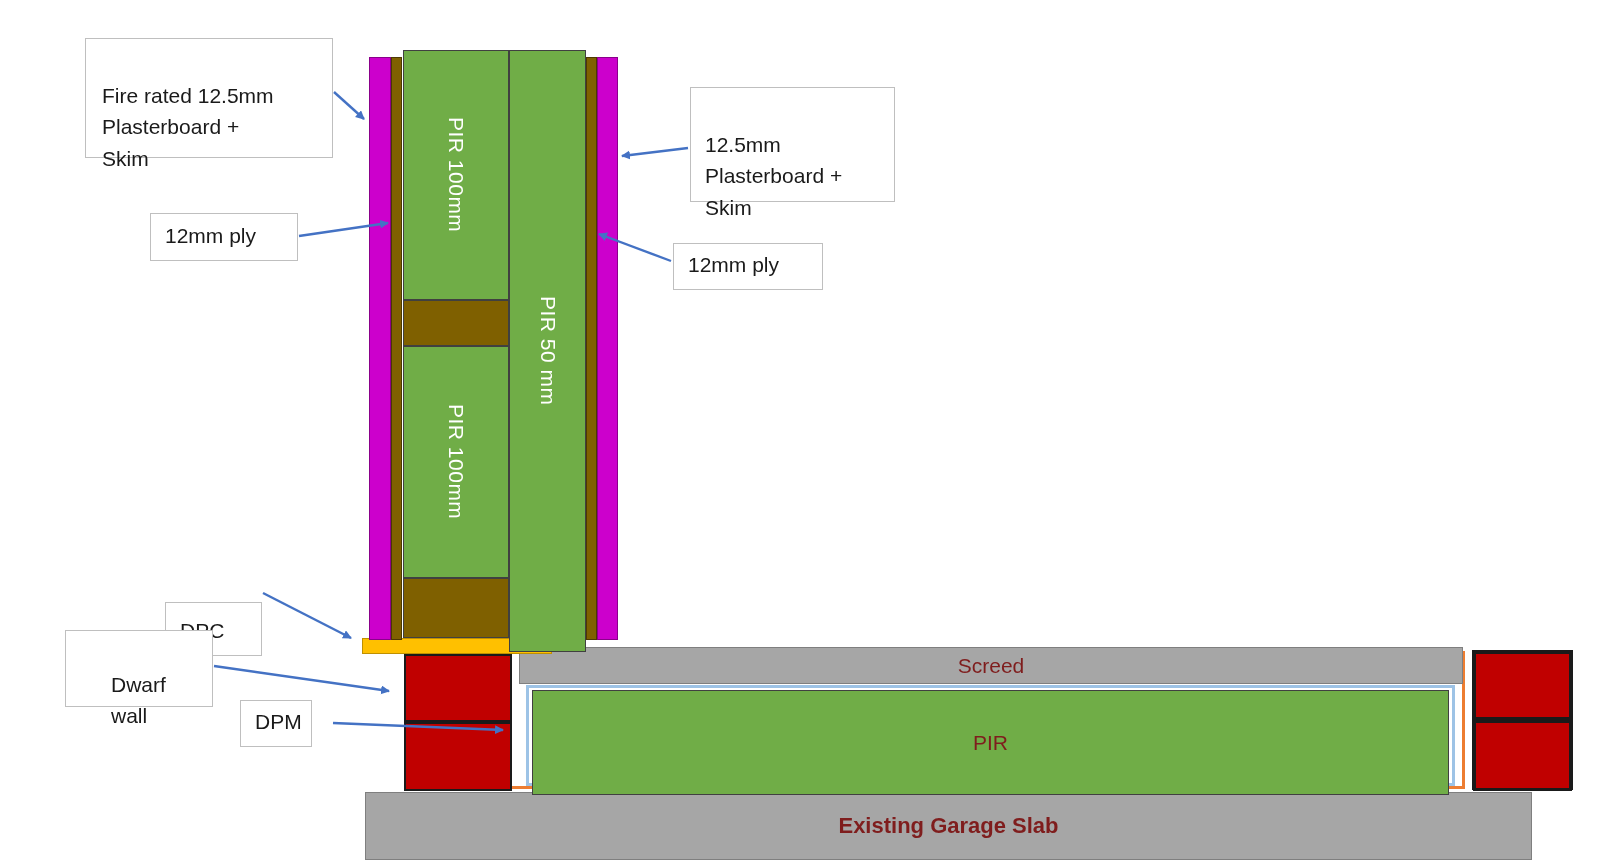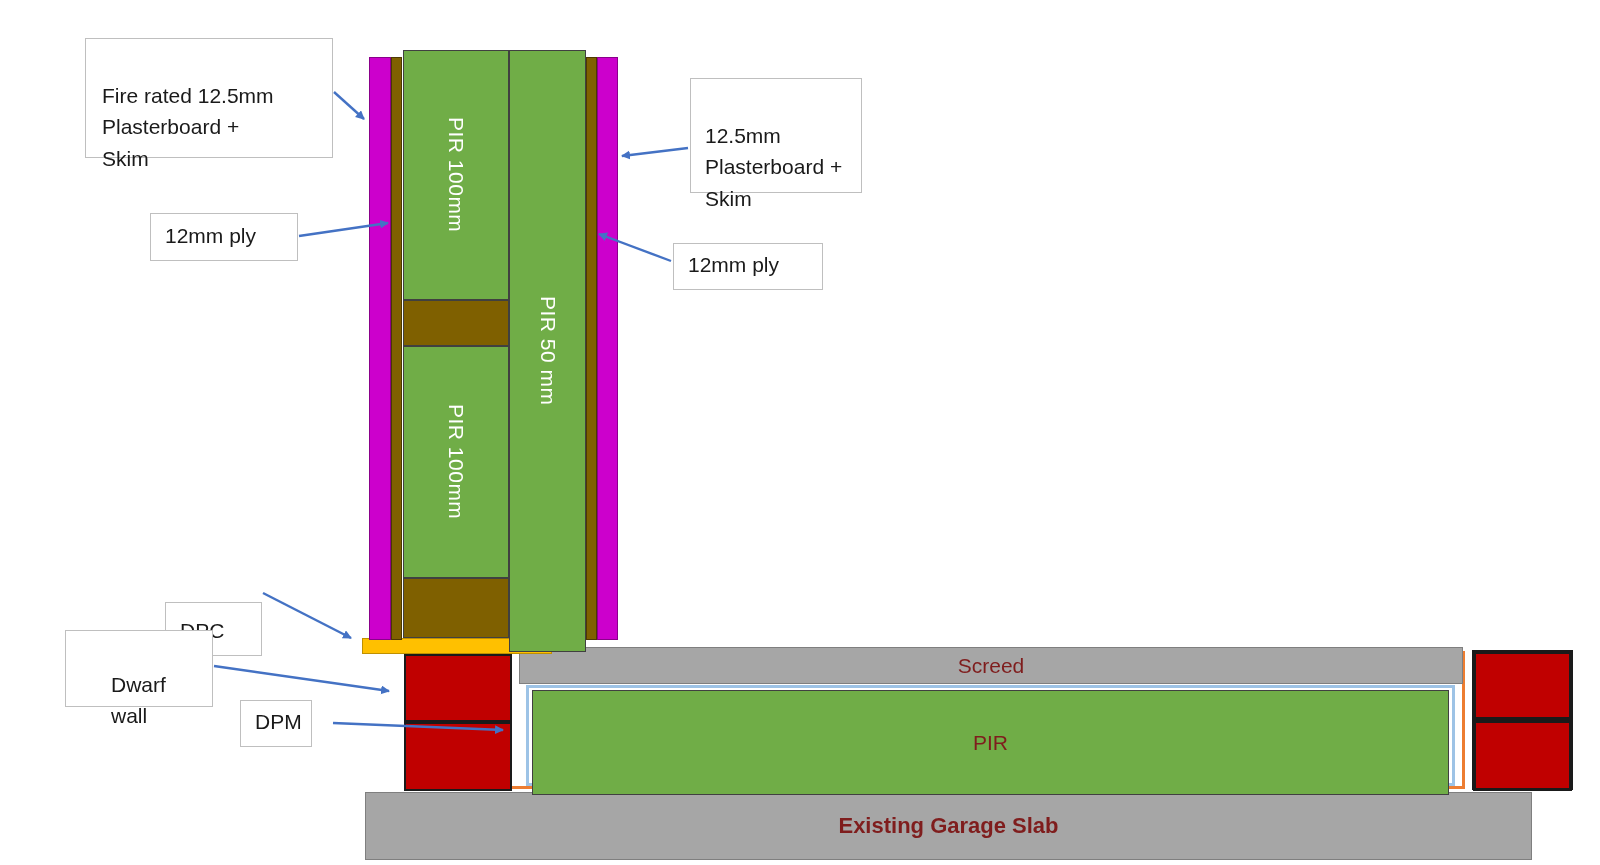--- a/index.html
+++ b/index.html
@@ -129,21 +129,21 @@
   <div class="callout" style="left:85px; top:38px; width:248px; height:120px;padding-left:16px;">
     <span>Fire rated 12.5mm
 Plasterboard +
 Skim</span>
   </div>
 
   <div class="callout vcenter" style="left:150px; top:213px; width:148px; height:48px;">
     <span>12mm ply</span>
   </div>
 
-  <div class="callout" style="left:690px; top:78px; width:172px; height:115px;">
+  <div class="callout" style="left:690px; top:87px; width:205px; height:115px;">
     <span>12.5mm
 Plasterboard +
 Skim</span>
   </div>
 
   <div class="callout vcenter" style="left:673px; top:243px; width:150px; height:47px;">
     <span>12mm ply</span>
   </div>
 
   <div class="callout vcenter" style="left:165px; top:602px; width:97px; height:54px;">

